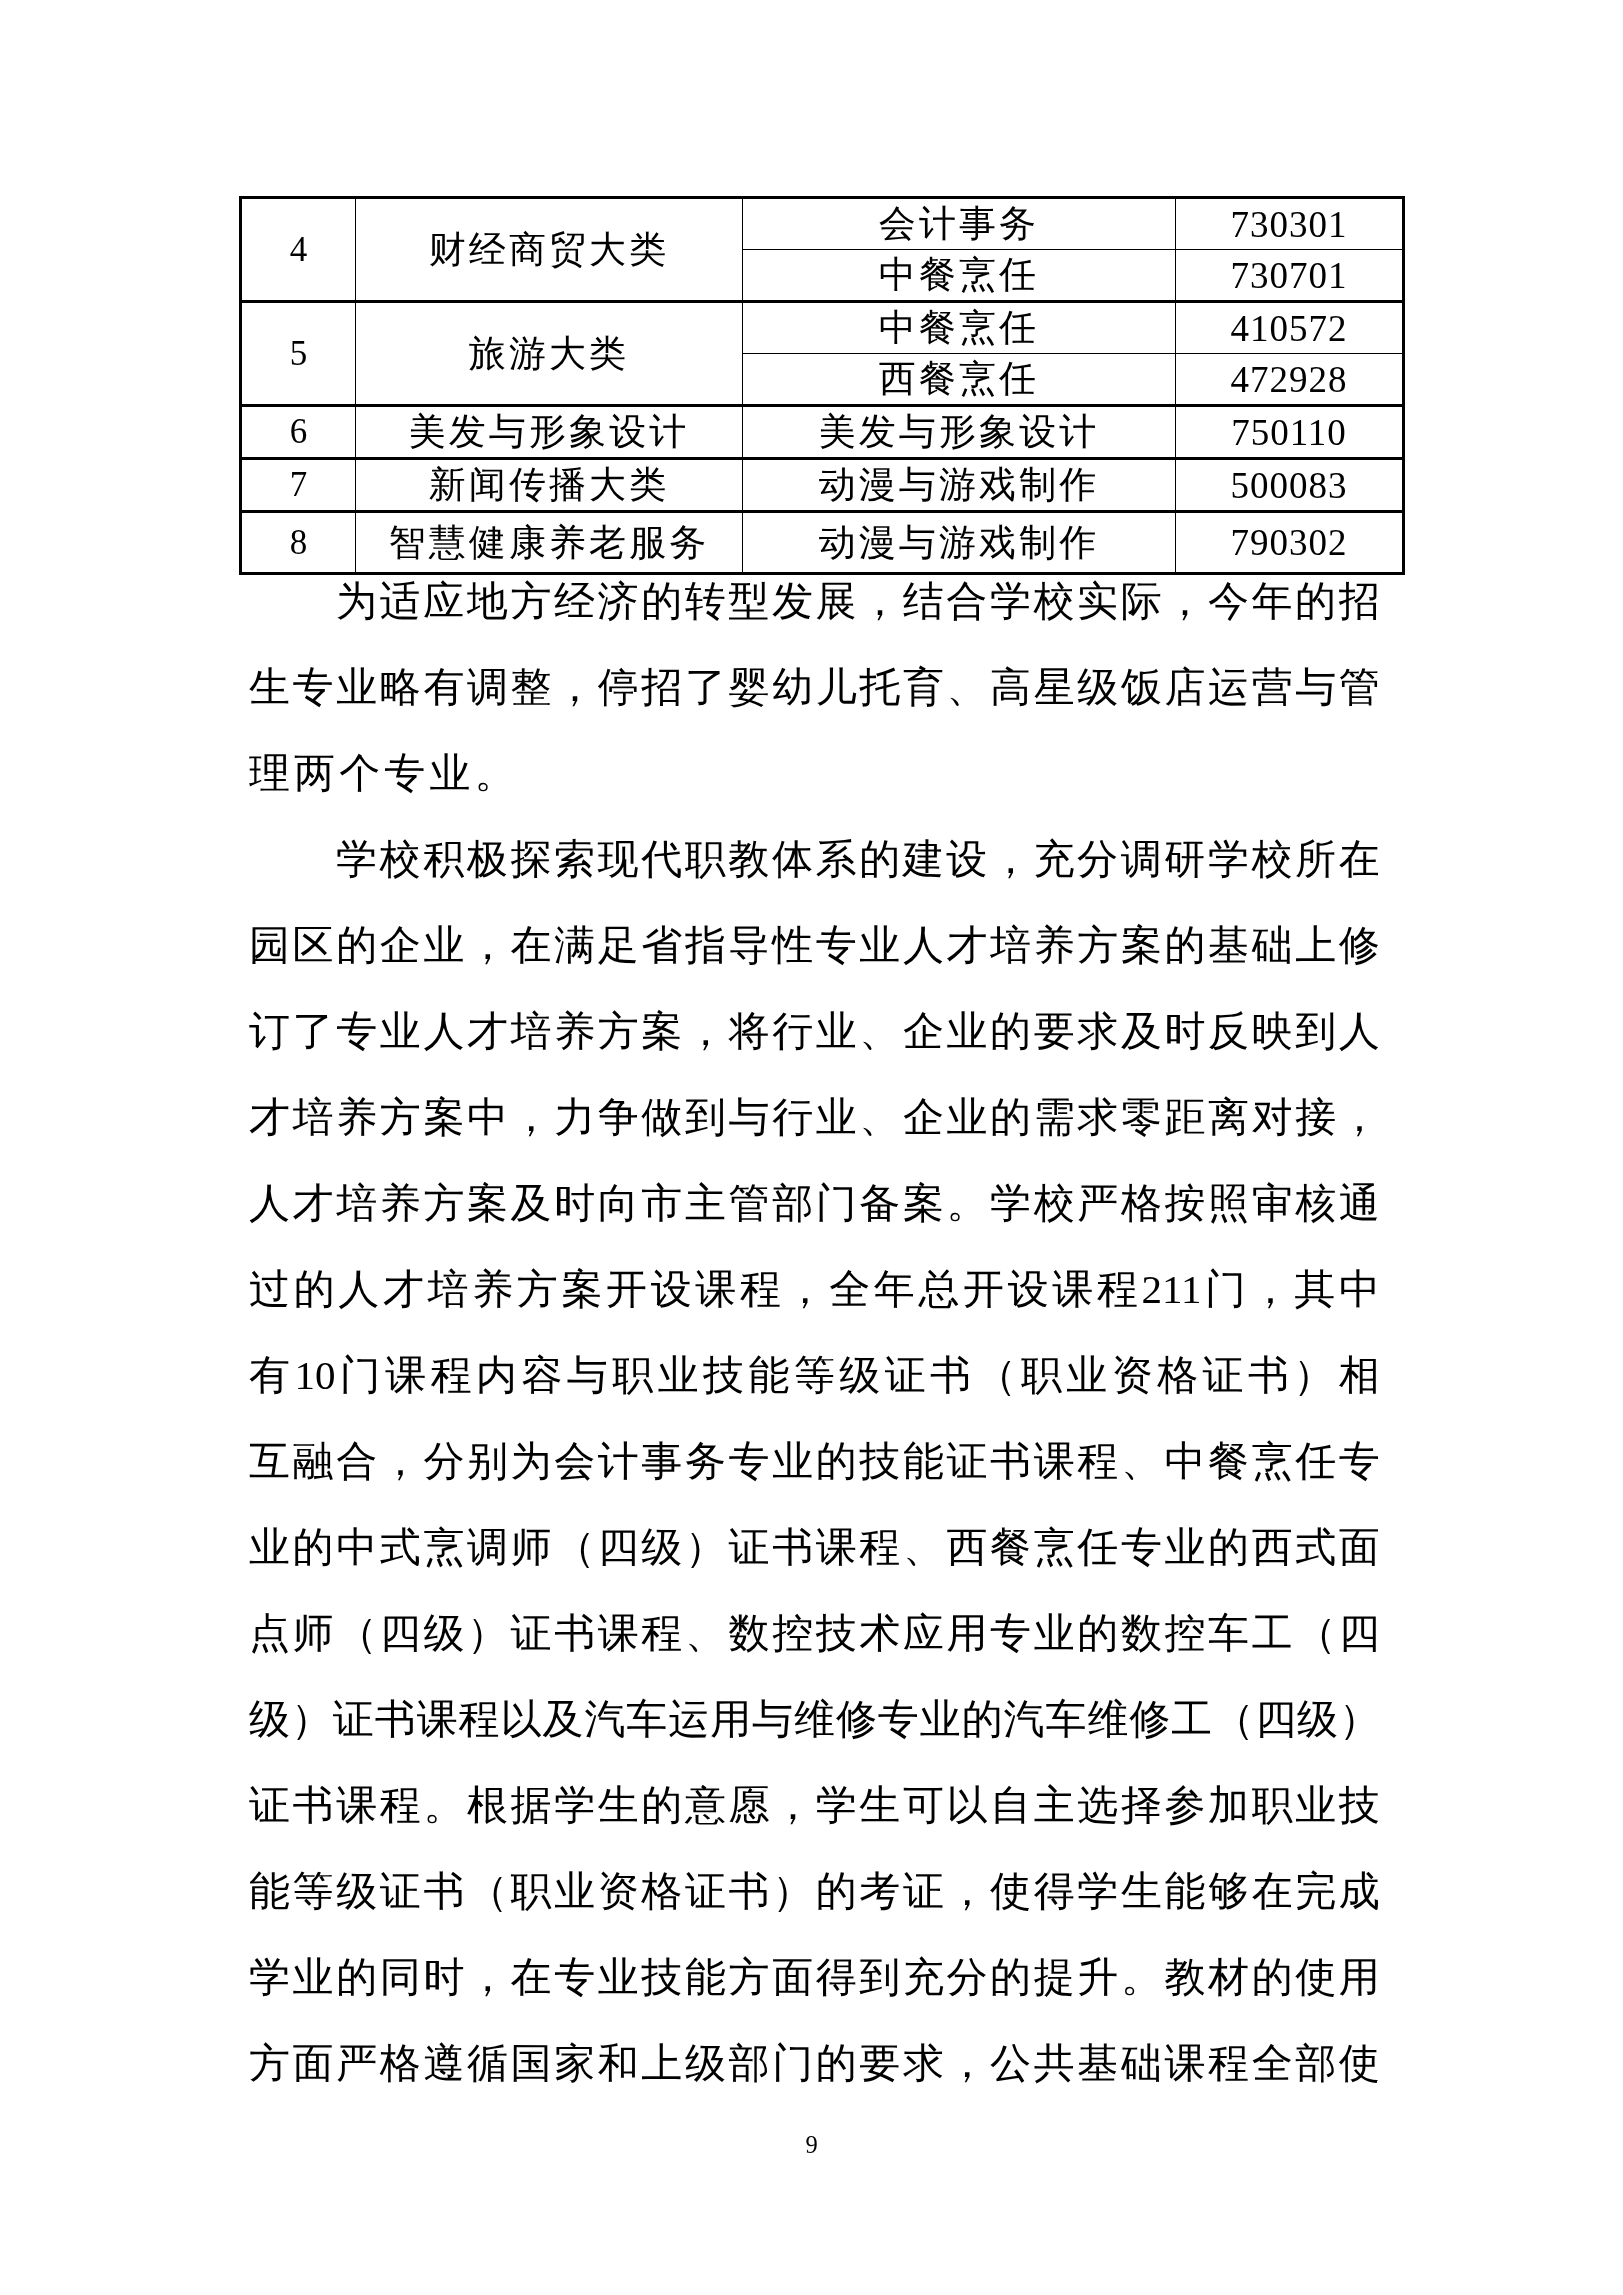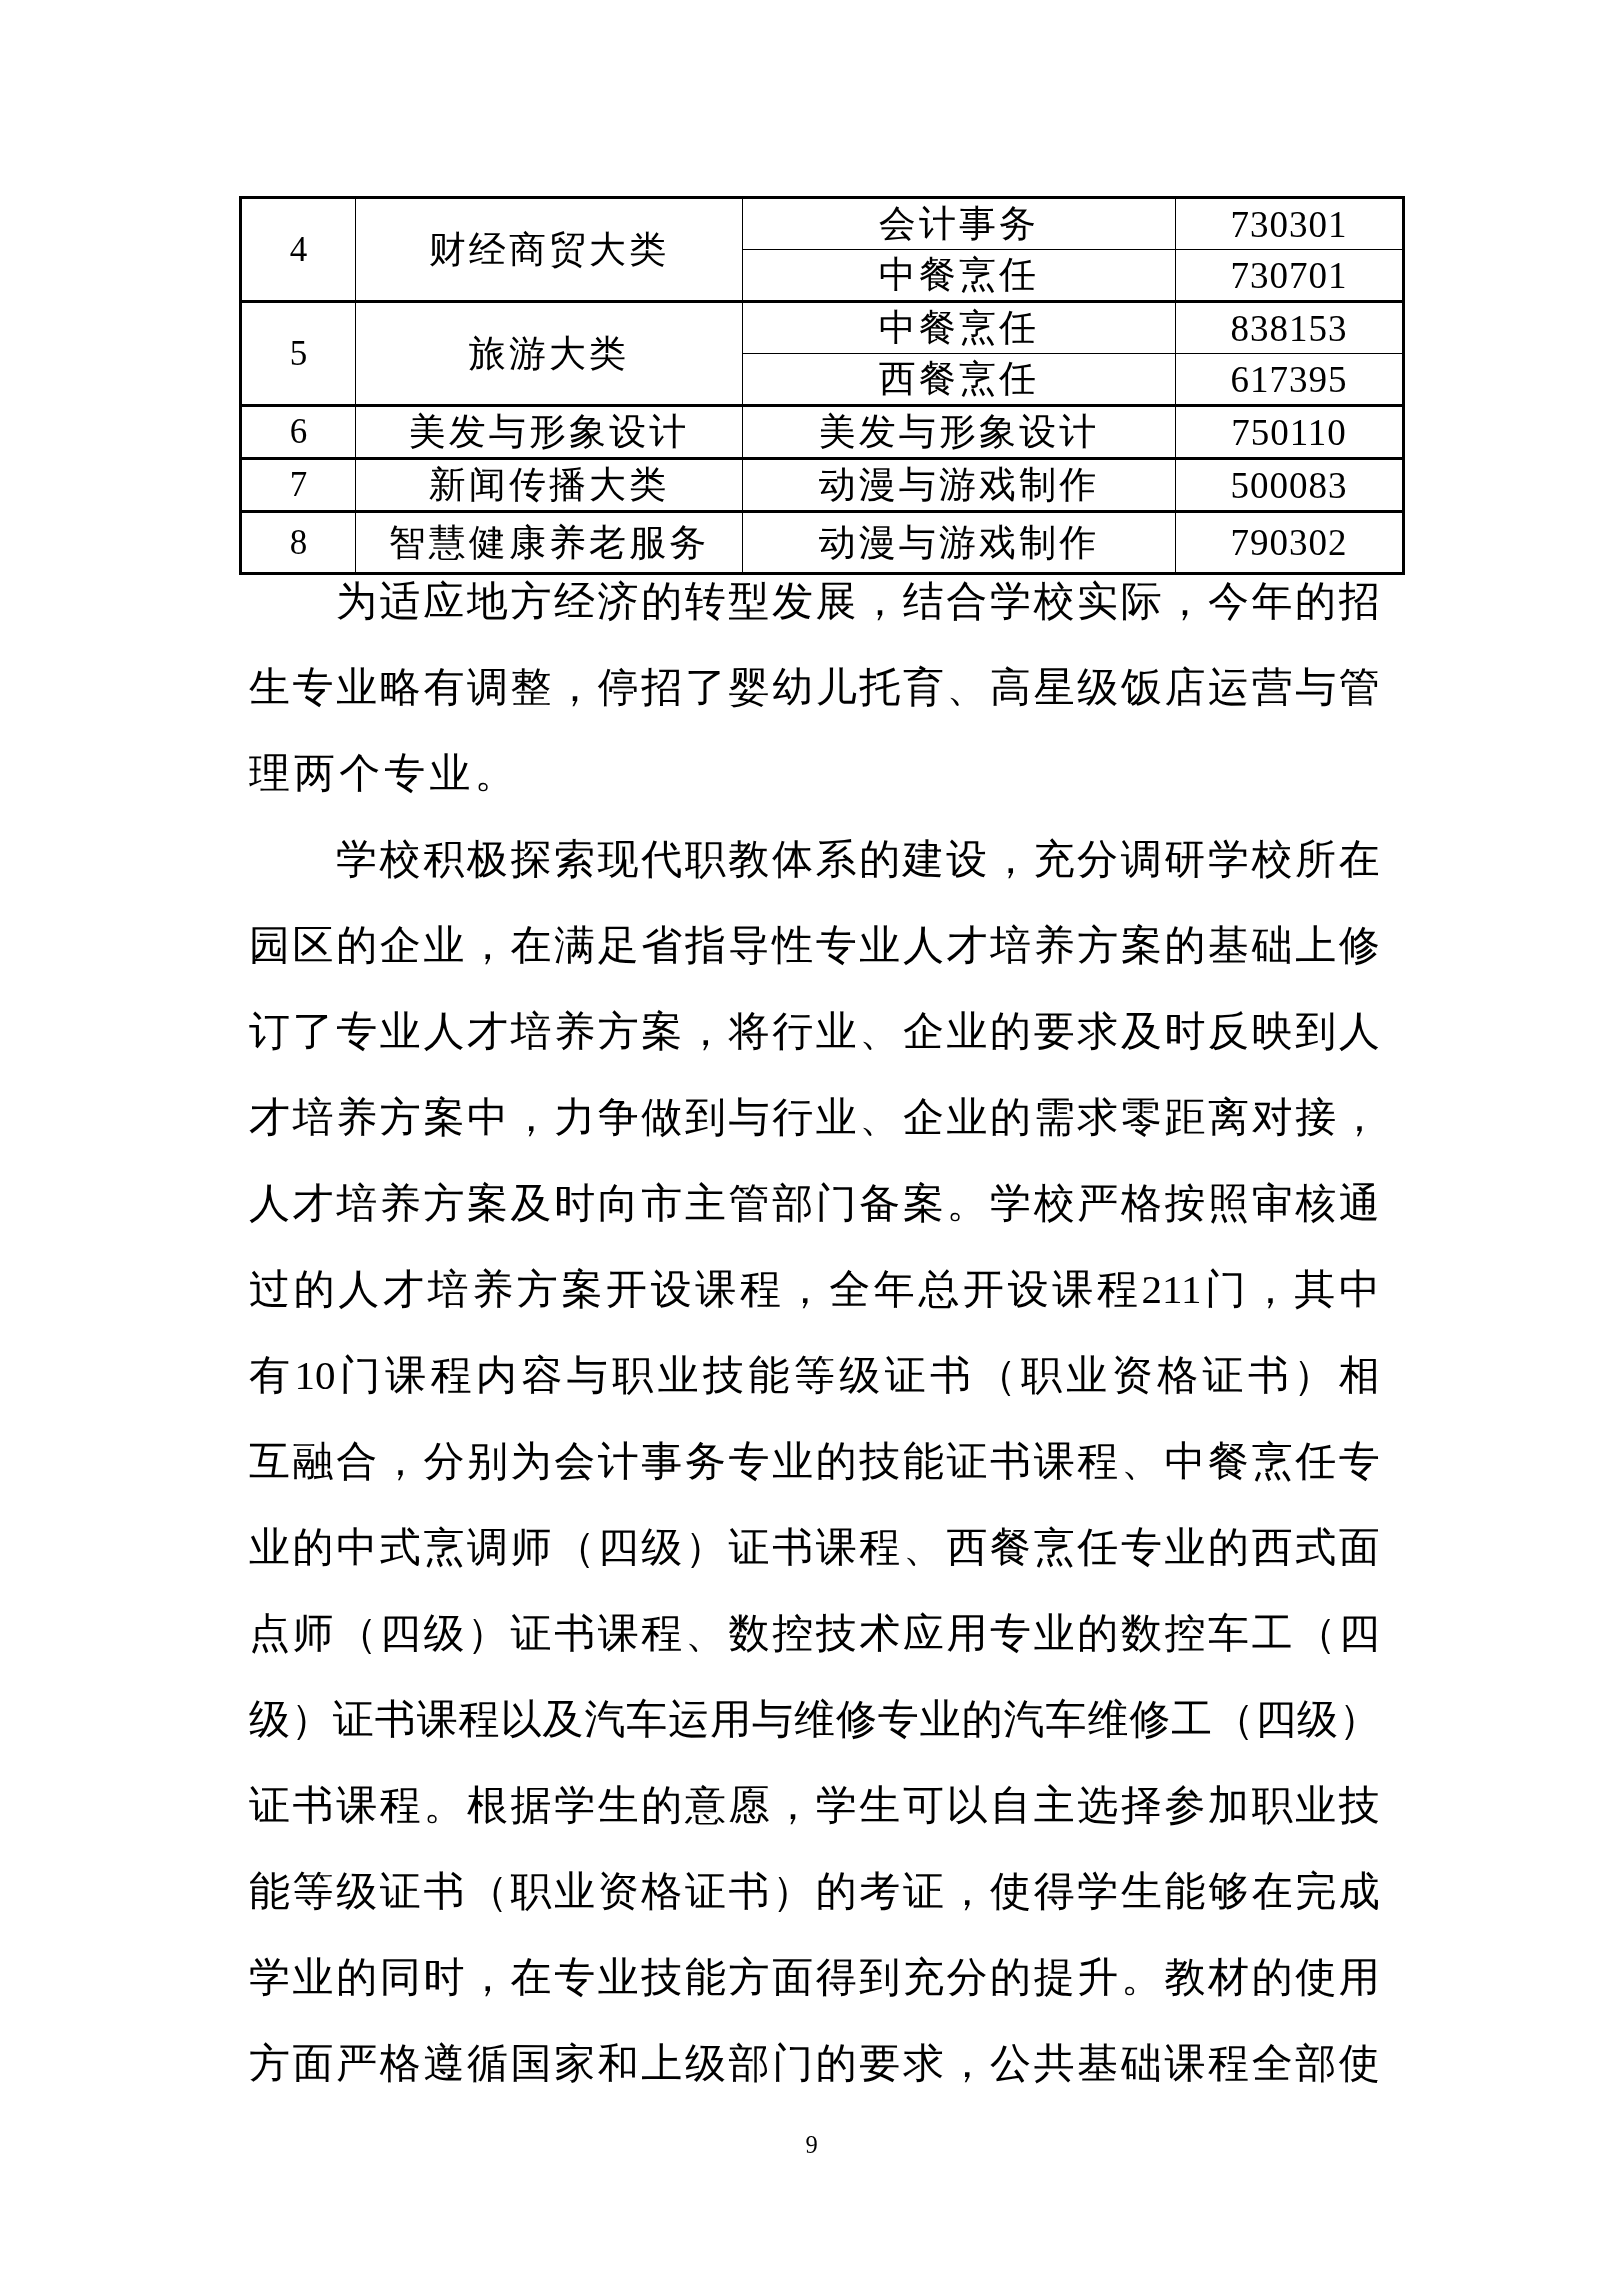--- a/index.html
+++ b/index.html
@@ -74,25 +74,25 @@
           <td rowspan="1" class="td-code">730301</td>
         </tr>
         <tr style="height: 49px;">
           <td rowspan="1" class="td-major">中餐烹任</td>
           <td rowspan="1" class="td-code">730701</td>
         </tr>
         <tr class="major-start" style="height: 49px;">
           <td rowspan="2" class="td-no">5</td>
           <td rowspan="2" class="td-cat">旅游大类</td>
           <td rowspan="1" class="td-major">中餐烹任</td>
-          <td rowspan="1" class="td-code">838153</td>
+          <td rowspan="1" class="td-code">410572</td>
         </tr>
         <tr style="height: 49px;">
           <td rowspan="1" class="td-major">西餐烹任</td>
-          <td rowspan="1" class="td-code">617395</td>
+          <td rowspan="1" class="td-code">472928</td>
         </tr>
         <tr class="major-start" style="height: 52px;">
           <td rowspan="1" class="td-no">6</td>
           <td rowspan="1" class="td-cat">美发与形象设计</td>
           <td rowspan="1" class="td-major">美发与形象设计</td>
           <td rowspan="1" class="td-code">750110</td>
         </tr>
         <tr class="major-start" style="height: 52px;">
           <td rowspan="1" class="td-no">7</td>
           <td rowspan="1" class="td-cat">新闻传播大类</td>

